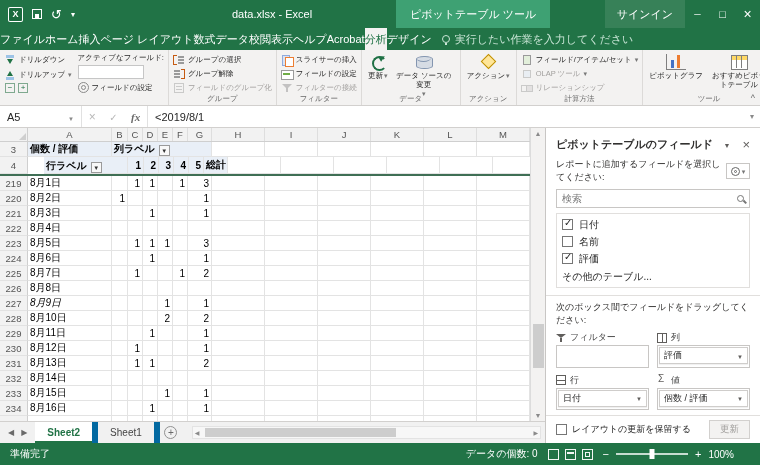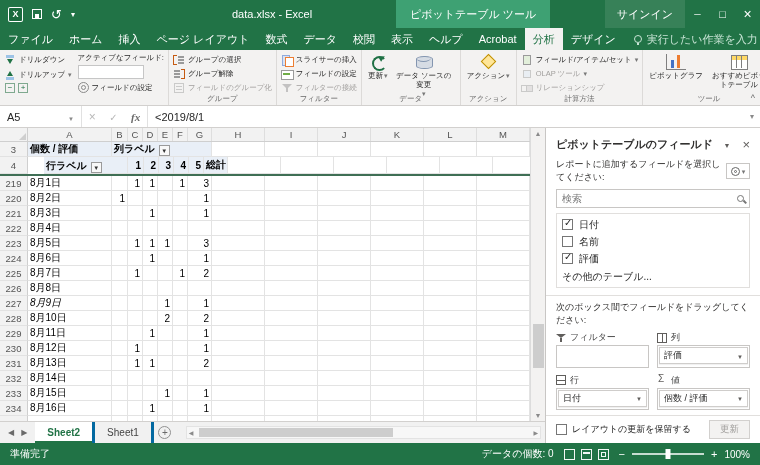--- a/index.html
+++ b/index.html
@@ -22,21 +22,21 @@
   .tb-right { position:absolute; right:0; top:0; height:28px; display:flex; align-items:stretch; }
   .signin { padding:0 12px; display:flex; align-items:center; background:rgba(255,255,255,.10); font-size:11px; }
   .winbtn { width:25px; display:flex; align-items:center; justify-content:center; font-size:10px; }
   .g-min::before { content:"─"; font-size:9px; }
   .g-max::before { content:"□"; font-size:11px; }
   .g-close::before { content:"×"; font-size:14px; }
 
   
   .tabbar { height:22px; background:#217346; color:#fff; display:flex; align-items:stretch; font-size:11px; flex:0 0 auto; }
   .tabs { display:flex; align-items:stretch; }
-  .tab { padding:0 8px; display:flex; align-items:center; white-space:nowrap; }
+  .tab { padding:0 0; display:flex; align-items:center; white-space:nowrap; }
   .tab.selected { background:#f3f2f1; color:#217346; }
   .tellme { display:flex; align-items:center; gap:5px; margin-left:10px; color:#c9e5d6; white-space:nowrap; }
   .ic-bulb { width:8px; height:8px; border:1px solid #c9e5d6; border-radius:50%; position:relative; flex:0 0 auto; }
   .ic-bulb::after { content:""; position:absolute; left:2px; bottom:-3px; width:2px; height:2px; background:#c9e5d6; }
 
   
   .ribbon { height:56px; background:#f3f2f1; border-bottom:1px solid #d2d0ce; display:flex; position:relative; flex:0 0 auto; overflow:hidden; }
   .rgroup { position:relative; border-right:1px solid #dcdad8; padding:3px 4px 13px; flex:0 0 auto; }
   .glabel { position:absolute; bottom:1px; left:0; right:0; text-align:center; font-size:7.5px; color:#696969; white-space:nowrap; overflow:hidden; }
   .gstack { display:flex; flex-direction:column; gap:1px; }
@@ -137,21 +137,21 @@
   .va { color:#8a8a8a; font-size:7px; line-height:1; }
   .g-up::before { content:"▲"; }
   .g-down::before { content:"▼"; }
   .g-left::before { content:"◀"; }
   .g-right::before { content:"▶"; }
   .vthumb { position:absolute; left:2px; width:11px; top:67%; height:44px; background:#cdcdcd; }
 
   .sheetbar { height:22px; flex:0 0 auto; background:#f1f1f1; border-top:1px solid #d2d0ce; display:flex; align-items:stretch; }
   .snav { display:flex; align-items:center; gap:7px; padding:0 8px; color:#696969; font-size:8px; }
   .stabs { display:flex; align-items:stretch; }
-  .stab { padding:0 12px; display:flex; align-items:center; font-size:10px; color:#444; border-right:3px solid #0369a1; }
+  .stab { padding:0 12px; display:flex; align-items:center; font-size:10px; color:#444; border-right:6px solid #0369a1; }
   .stab.active { background:#fff; color:#217346; font-weight:bold; box-shadow:inset 0 -2px 0 #217346; }
   .addsheet { width:22px; display:flex; align-items:center; justify-content:center; }
   .ic-plus { width:13px; height:13px; border:1px solid #919191; border-radius:50%; position:relative; }
   .ic-plus::before { content:"+"; position:absolute; inset:0; display:flex; align-items:center; justify-content:center; font-size:10px; color:#696969; }
   .hscroll { flex:1; margin:4px 4px 4px 10px; background:#f7f7f7; border:1px solid #e3e3e3; position:relative; }
   .ha { position:absolute; top:0; bottom:0; display:flex; align-items:center; color:#8a8a8a; font-size:6px; }
   .ha.left { left:2px; } .ha.right { right:2px; }
   .hthumb { position:absolute; left:12px; width:55%; top:1px; bottom:1px; background:#cdcdcd; }
 
   
@@ -192,21 +192,21 @@
   .area-box { flex:1; border:1px solid #c8c6c4; background:#fff; padding:1px; min-height:0; overflow:hidden; }
   .area-item { height:17px; border:1px solid #cfcdcb; background:#fff; box-shadow:0 1px 1px rgba(0,0,0,.06); display:flex; align-items:center; justify-content:space-between; padding:0 4px; font-size:9px; color:#262626; }
   .acaret::before { content:"▼"; font-size:6px; color:#605e5c; }
   .pane-bottom { flex:0 0 auto; border-top:1px solid #e1dfdd; margin-top:5px; padding:4px 10px; display:flex; align-items:center; }
   .defer { display:flex; align-items:center; gap:5px; font-size:9px; color:#262626; }
   .update-btn { margin-left:auto; padding:2px 10px; border:1px solid #d2d0ce; background:#f3f2f1; color:#a19f9d; font-size:9.5px; }
 
   
   .statusbar { height:22px; background:#217346; color:#fff; display:flex; align-items:center; font-size:10px; padding-left:10px; flex:0 0 auto; }
   .sspacer { flex:1; }
-  .sright { display:flex; align-items:center; gap:10px; padding-right:10px; }
+  .sright { display:flex; align-items:center; gap:10px; padding-right:26px; }
   .viewicons { display:flex; gap:6px; align-items:center; }
   .vic { width:11px; height:11px; border:1px solid #fff; position:relative; opacity:.95; }
   .vic.layout::after { content:""; position:absolute; left:1px; right:1px; top:2px; height:2px; background:#fff; }
   .vic.pagebrk::after { content:""; position:absolute; inset:2px; border:1px dashed #fff; }
   .zoomctl { display:flex; align-items:center; gap:7px; }
   .zminus::before { content:"−"; font-size:11px; }
   .zplus::before { content:"+"; font-size:11px; }
   .ztrack { width:72px; height:2px; background:rgba(255,255,255,.75); position:relative; }
   .zhandle { position:absolute; left:50%; top:-4px; width:5px; height:10px; background:#fff; transform:translateX(-50%); }
 </style>

